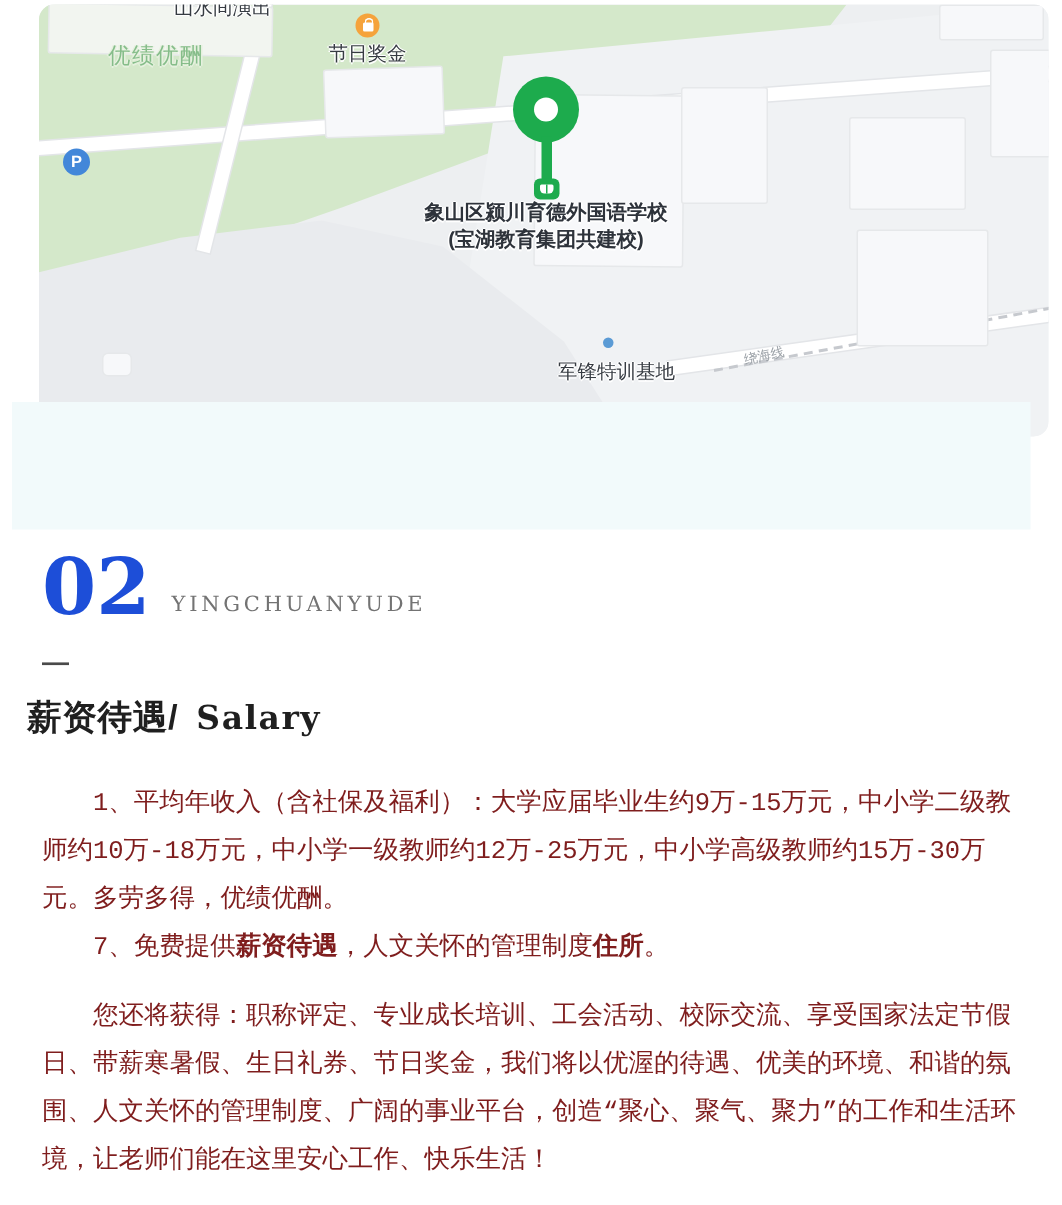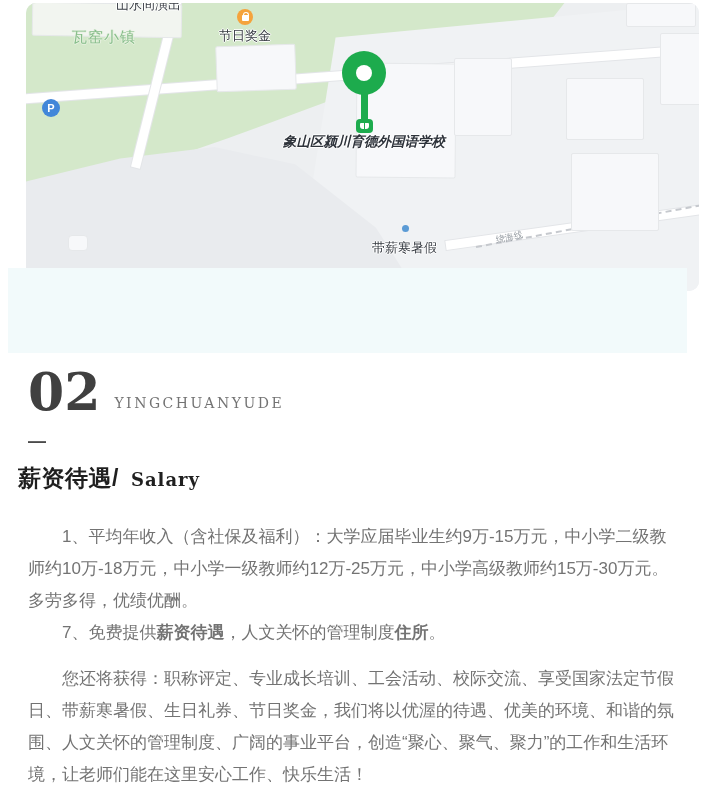--- a/index.html
+++ b/index.html
@@ -45,21 +45,21 @@
   .map-label{position:absolute;color:#363b42;font-size:13px;white-space:nowrap;
     text-shadow:1px 0 0 #fff,-1px 0 0 #fff,0 1px 0 #fff,0 -1px 0 #fff;}
   .lbl-top{left:90px;top:-7px;}
   .lbl-town{left:46px;top:25px;font-size:15px;color:#86bd8a;letter-spacing:1px;
     text-shadow:1px 0 0 #e6f1df,-1px 0 0 #e6f1df,0 1px 0 #e6f1df;}
   .lbl-shop{left:193px;top:24px;}
   .lbl-base{left:346px;top:236px;}
   .lbl-rail{left:470px;top:228px;font-size:9px;color:#9aa0a6;transform:rotate(-12deg);text-shadow:none;}
   .school-label{left:208px;top:130px;width:260px;text-align:center;font-size:13.5px;line-height:18px;
     font-weight:700;color:#2e333b;}
-  .school-label div{white-space:nowrap;font-style:italic;}
+  .school-label div{white-space:nowrap;}
 
   .poi-circle{position:absolute;border-radius:50%;display:flex;align-items:center;justify-content:center;}
   .shop-icon{left:211px;top:6px;width:16px;height:16px;background:var(--shop-orange);}
   .shop-icon .bag{width:7px;height:6px;background:#fff;border-radius:1px;position:relative;margin-top:2px;}
   .shop-icon .bag::before{content:"";position:absolute;left:1px;top:-3px;width:4px;height:3px;
     border:1px solid #fff;border-bottom:none;border-radius:3px 3px 0 0;}
   .parking-icon{left:16px;top:96px;width:18px;height:18px;background:var(--parking-blue);
     color:#fff;font-size:11px;font-weight:700;}
   .blue-dot{left:376px;top:222px;width:7px;height:7px;background:#5b9bd5;border-radius:50%;position:absolute;}
 
@@ -72,30 +72,30 @@
   .pin-badge .book{width:9px;height:6px;background:#fff;border-radius:1px 1px 3px 3px;position:relative;}
   .pin-badge .book::after{content:"";position:absolute;left:4px;top:0;width:1px;height:6px;background:var(--pin-green);}
 
   
   .tint-band{position:absolute;left:8px;top:268px;width:679px;height:85px;background:#f2fafb;}
 
   
   .content{position:absolute;left:0;top:353px;width:708px;padding:0 28px;}
   .section-head{display:flex;align-items:flex-end;margin-top:13px;}
   .num{font-family:"DejaVu Serif","Liberation Serif",serif;font-weight:700;font-size:52px;
-    line-height:1;color:#404040;}
+    line-height:1;color:#1d4ed8;}
   .slug{font-family:"DejaVu Serif","Liberation Serif",serif;font-size:14px;color:#737373;
     letter-spacing:2.5px;margin-left:14px;margin-bottom:7px;}
   .divider{display:block;margin-top:14px;font-size:18px;line-height:1;color:#4a4a4a;font-weight:700;}
   .sec-title{margin:13px 0 0 -10px;font-size:23px;color:#1f1f1f;font-weight:700;}
   .sec-title .cn{letter-spacing:.5px;text-align:right;}
-  .sec-title .en{font-family:"DejaVu Serif","Liberation Serif",serif;font-size:18px;margin-left:12px;
+  .sec-title .en{font-family:"DejaVu Serif","Liberation Serif",serif;font-size:22px;margin-left:12px;
     letter-spacing:1px;}
   .body-block{margin-top:27px;}
-  .body-block p{margin:0;text-indent:2em;font-size:17px;line-height:32px;color:#737373;}
+  .body-block p{margin:0;text-indent:2em;font-size:17px;line-height:32px;color:#7f1d1d;font-family:Liberation Mono, monospace;}
   .body-block p.gap-top{margin-top:14px;}
   .bold{font-weight:700;}
 </style>
 </head>
 <body>
 
 <div class="page">
 
   <div class="map-card">
     <div class="map-layer green-main"></div>
@@ -111,42 +111,43 @@
     <div class="bld b9"></div>
     <div class="bld b2"></div>
     <div class="bld b3"></div>
     <div class="bld b4"></div>
     <div class="bld b5"></div>
     <div class="bld b6"></div>
     <div class="bld b7"></div>
     <div class="bld b8"></div>
 
     <span class="map-label lbl-top">山水间演出</span>
-    <span class="map-label lbl-town">瓦窑小镇</span>
+    <span class="map-label lbl-town">优绩优酬</span>
 
     <span class="poi-circle shop-icon">
         <span class="bag"></span>
       </span>
     <span class="map-label lbl-shop">节日奖金</span>
 
     <span class="poi-circle parking-icon">P</span>
 
     <div class="pin-head"></div>
     <div class="pin-hole"></div>
     <div class="pin-stem"></div>
     <div class="pin-badge">
         <span class="book"></span>
       </div>
 
     <div class="map-label school-label">
       <div>象山区颍川育德外国语学校</div>
+      <div>(宝湖教育集团共建校)</div>
     </div>
 
     <span class="blue-dot"></span>
-    <span class="map-label lbl-base">带薪寒暑假</span>
+    <span class="map-label lbl-base">军锋特训基地</span>
     <span class="map-label lbl-rail">绕海线</span>
   </div>
 
   <div class="tint-band"></div>
 
   <div class="content">
     <div class="section-head">
       <span class="num">02</span>
       <span class="slug">YINGCHUANYUDE</span>
     </div>

